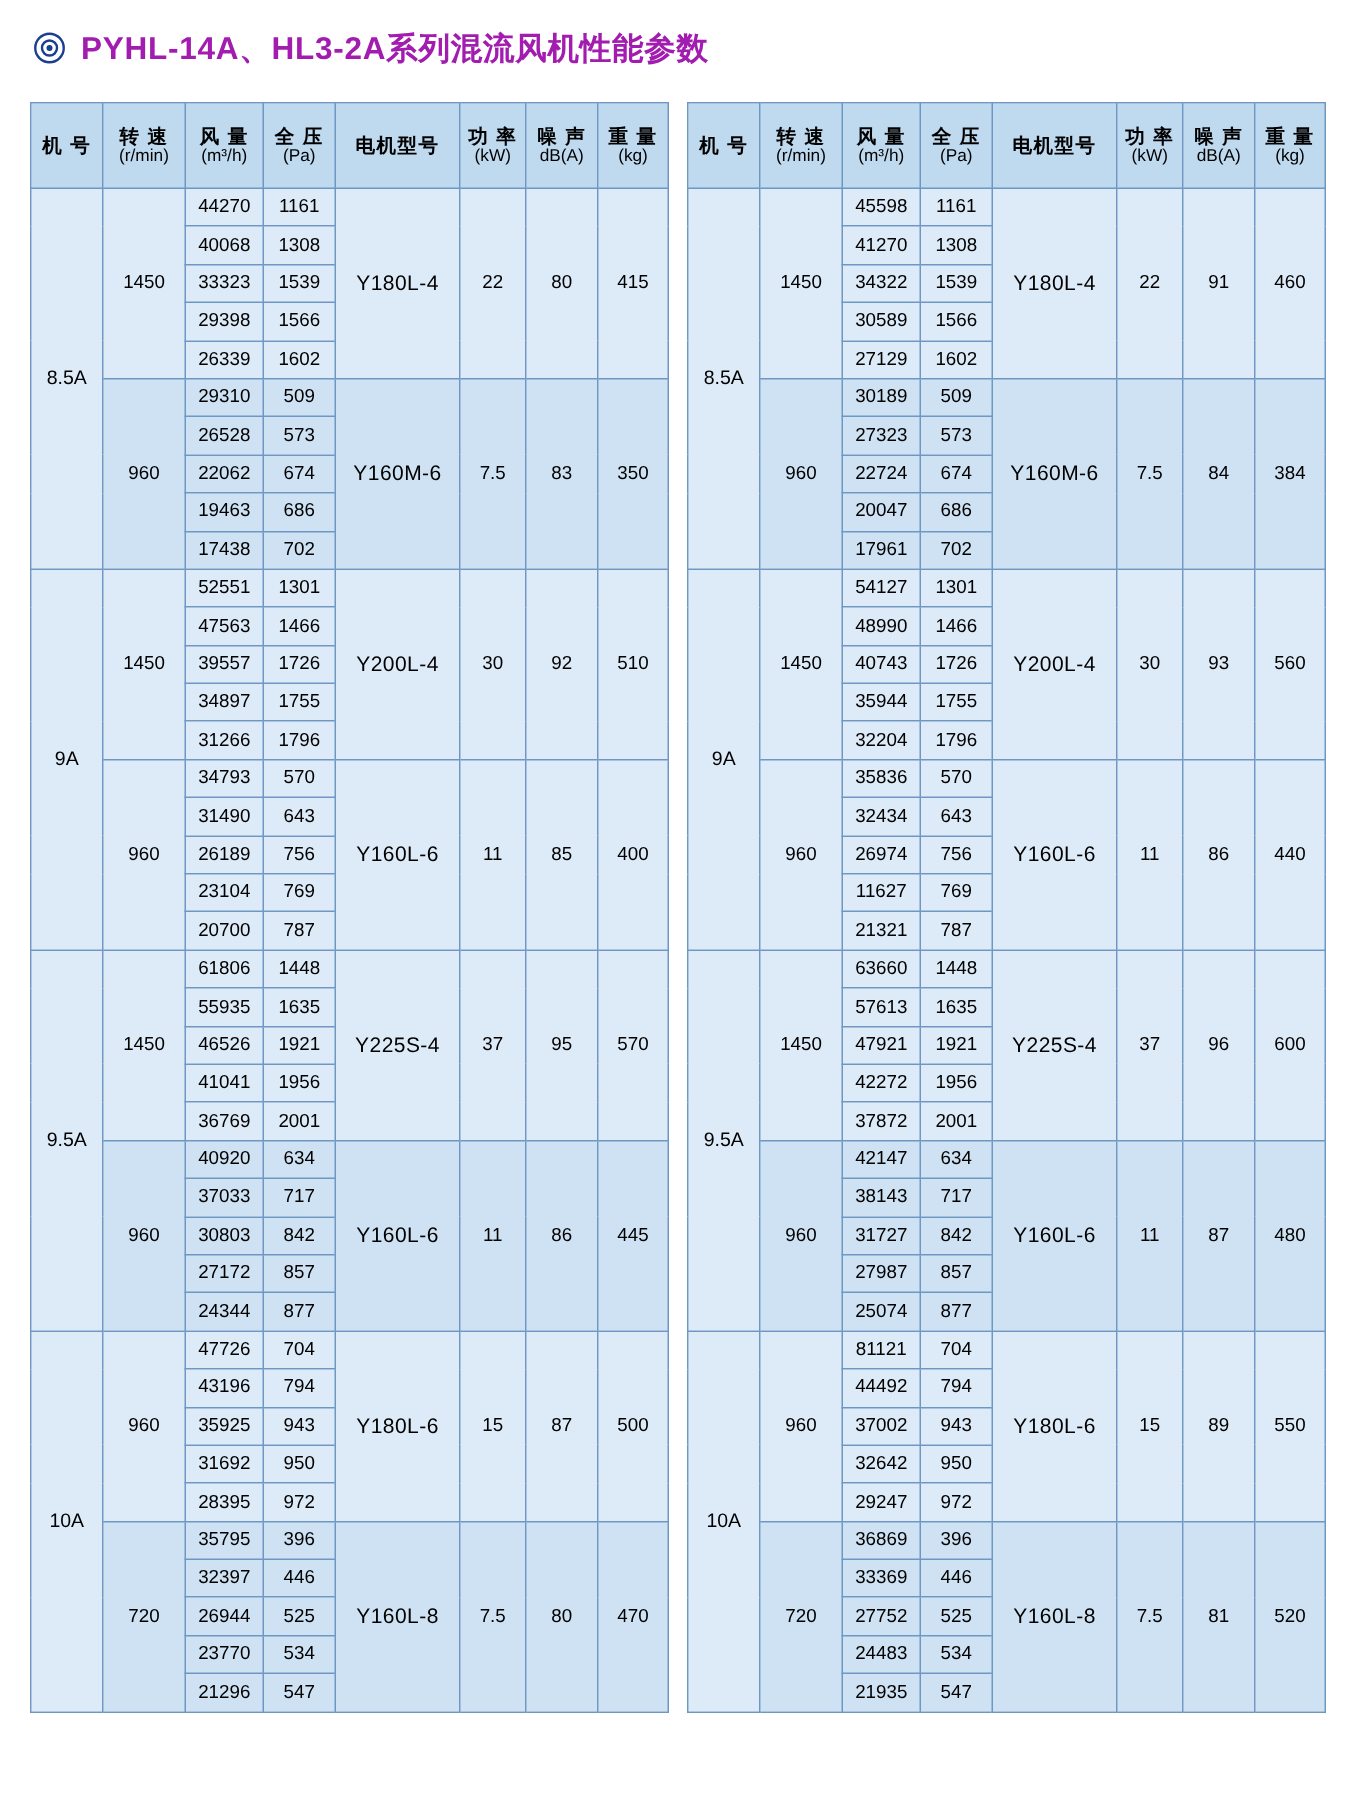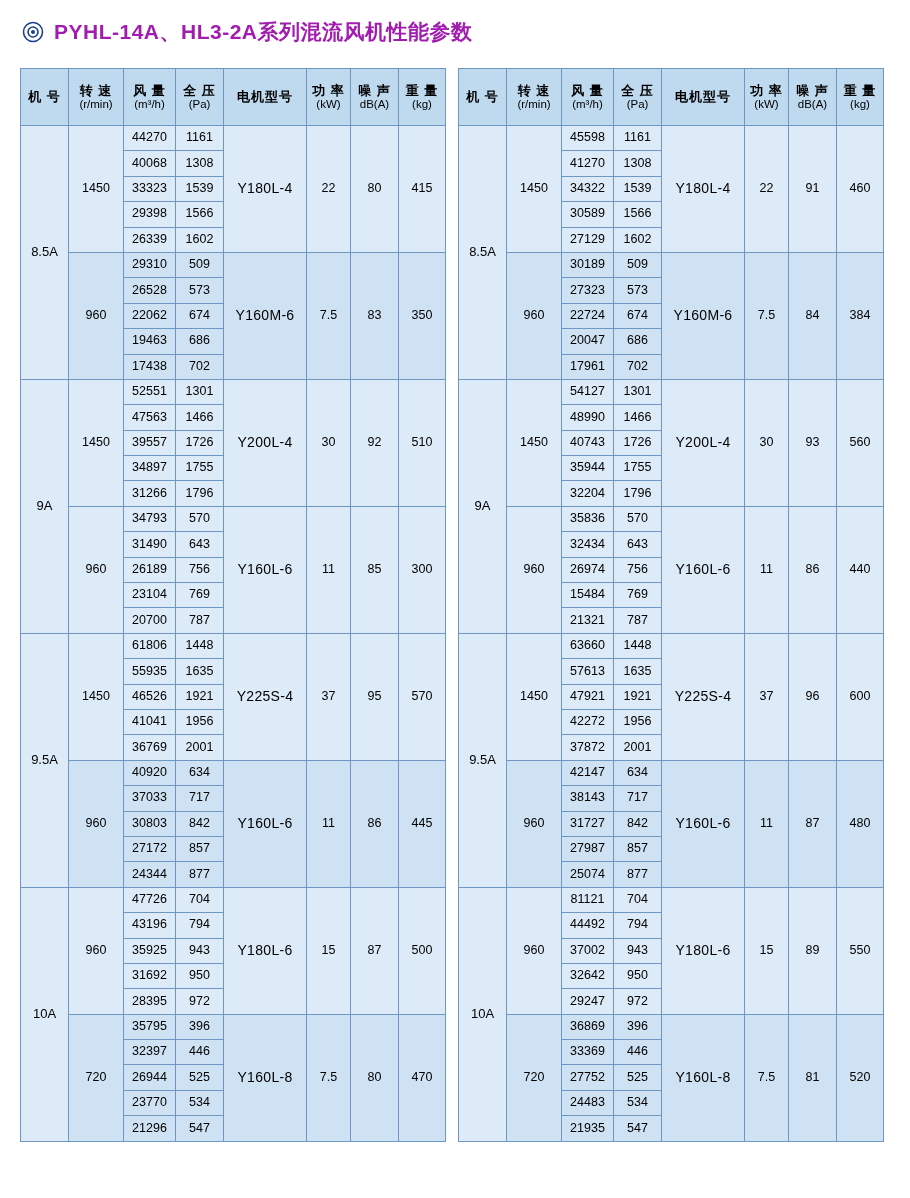--- a/index.html
+++ b/index.html
@@ -215,21 +215,21 @@
             <td class="num">31266</td>
             <td class="num">1796</td>
           </tr>
           <tr>
             <td class="num" rowspan="5">960</td>
             <td class="num">34793</td>
             <td class="num">570</td>
             <td class="model" rowspan="5">Y160L-6</td>
             <td class="num" rowspan="5">11</td>
             <td class="num" rowspan="5">85</td>
-            <td class="num" rowspan="5">300</td>
+            <td class="num" rowspan="5">400</td>
           </tr>
           <tr>
             <td class="num">31490</td>
             <td class="num">643</td>
           </tr>
           <tr>
             <td class="num">26189</td>
             <td class="num">756</td>
           </tr>
           <tr>
@@ -479,21 +479,21 @@
           </tr>
           <tr>
             <td class="num">32434</td>
             <td class="num">643</td>
           </tr>
           <tr>
             <td class="num">26974</td>
             <td class="num">756</td>
           </tr>
           <tr>
-            <td class="num">15484</td>
+            <td class="num">11627</td>
             <td class="num">769</td>
           </tr>
           <tr>
             <td class="num">21321</td>
             <td class="num">787</td>
           </tr>
           <tr>
             <td class="mach" rowspan="10">9.5A</td>
             <td class="num" rowspan="5">1450</td>
             <td class="num">63660</td>

